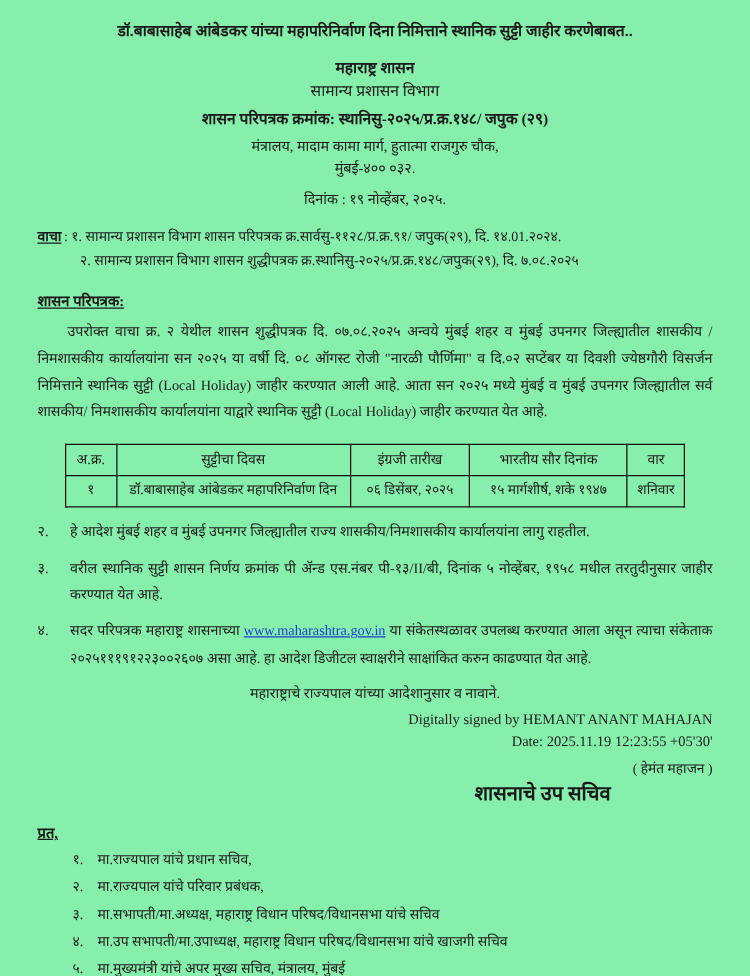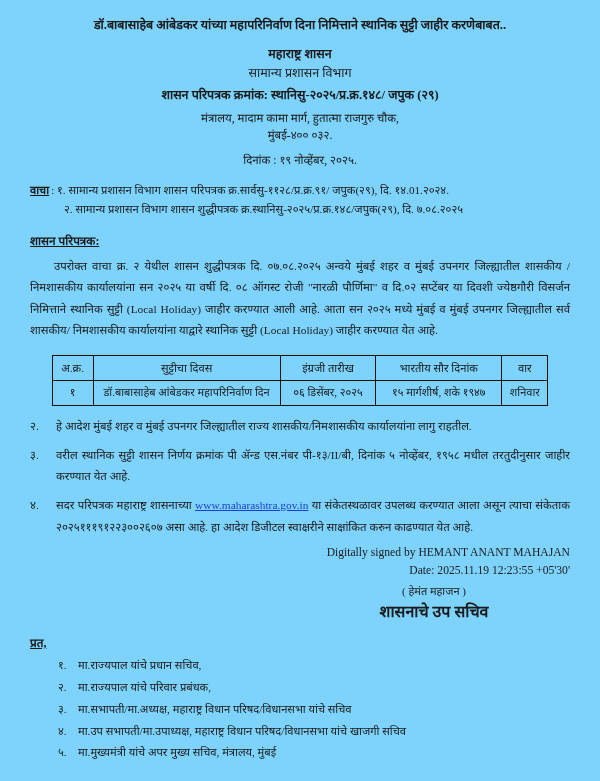--- a/index.html
+++ b/index.html
@@ -8,21 +8,21 @@
     background: #ffffff;
   }
   body {
     font-family: "Liberation Serif", "DejaVu Serif", serif;
     color: #1a1a1a;
   }
   .page {
     position: relative;
     width: 600px;
     height: 781px;
-    background: #7dd3fc;
+    background: #86efac;
     overflow: hidden;
     box-sizing: border-box;
     padding: 14px 30px 6px 30px;
   }
 
   .header-title {
     text-align: center;
     font-weight: bold;
     font-size: 12.5px;
     line-height: 1.55;
@@ -138,21 +138,21 @@
     text-align: center;
   }
   .sign-block {
     margin-top: 6px;
     font-size: 11.6px;
     line-height: 1.5;
     text-align: right;
     padding-left: 268px;
   }
   .sign-name-mr {
-    text-align: center;
+    text-align: right;
     font-size: 11px;
     margin-top: 4px;
     padding-left: 268px;
   }
   .sign-title {
     text-align: center;
     font-weight: bold;
     font-size: 16px;
     margin-top: 2px;
     padding-left: 268px;
@@ -238,20 +238,21 @@
     <div class="numrow">
       <div class="num">३.</div>
       <div class="txt">वरील स्थानिक सुट्टी शासन निर्णय क्रमांक पी ॲन्ड एस.नंबर पी-१३/II/बी, दिनांक ५ नोव्हेंबर, १९५८ मधील तरतुदीनुसार जाहीर करण्यात येत आहे.</div>
     </div>
     <div class="numrow">
       <div class="num">४.</div>
       <div class="txt"><span>सदर परिपत्रक महाराष्ट्र शासनाच्या </span><a class="link" href="#">www.maharashtra.gov.in</a><span> या संकेतस्थळावर उपलब्ध करण्यात आला असून त्याचा संकेताक २०२५१११९१२२३००२६०७ असा आहे. हा आदेश डिजीटल स्वाक्षरीने साक्षांकित करुन काढण्यात येत आहे.</span></div>
     </div>
   </div>
 
+  <div class="order-line">महाराष्ट्राचे राज्यपाल यांच्या आदेशानुसार व नावाने.</div>
 
   <div class="sign-block">
     <div>Digitally signed by HEMANT ANANT MAHAJAN</div>
     <div>Date: 2025.11.19 12:23:55 +05'30'</div>
   </div>
   <div class="sign-name-mr">( हेमंत महाजन )</div>
   <div class="sign-title">शासनाचे उप सचिव</div>
 
   <div class="prat">प्रत,</div>
   <div class="prat-list">

